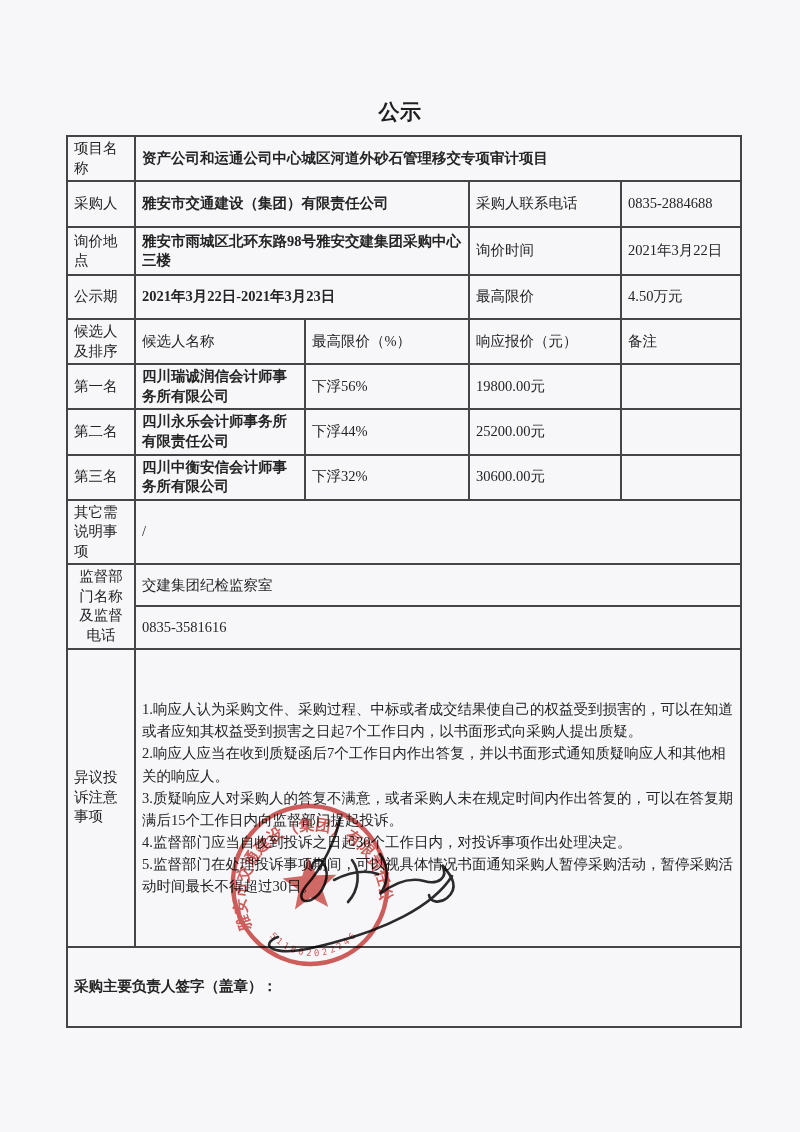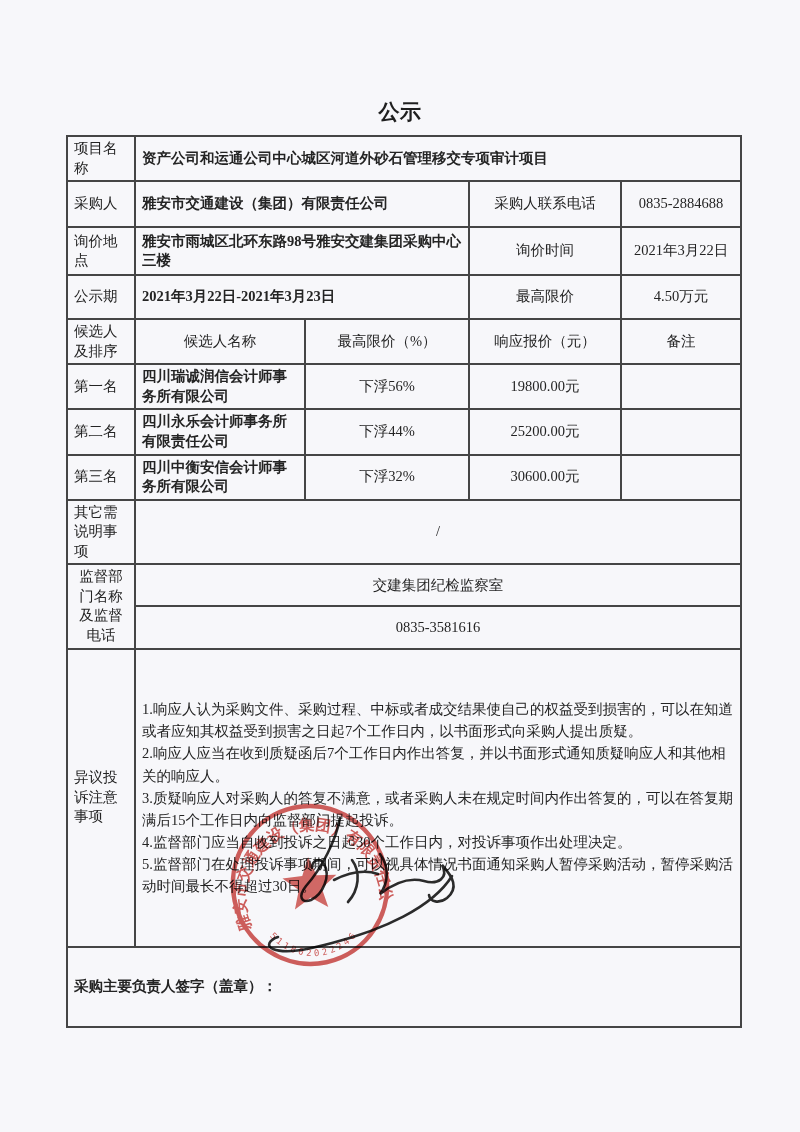--- a/index.html
+++ b/index.html
@@ -19,21 +19,21 @@
     position:absolute;top:112px;left:66px;
     border-collapse:collapse;table-layout:fixed;width:674px;margin-top:23px;
   }
   table.main td{
     border:2px solid #454545;
     font-size:14.5px;line-height:1.35;color:#242424;
     padding:2px 6px;vertical-align:middle;
     word-break:break-all;overflow:hidden;
   }
   td.lbl{padding:2px 3px;text-align:left;}
-  td.ctr{text-align:center;}
+  td.ctr{}
   td.lft{text-align:left;font-weight:bold;}
   .obj-cell{padding:6px 10px 6px 8px;}
   .obj-cell p{margin:0;text-align:left;line-height:1.52;}
   .sig-cell{padding-left:12px;}
   .seal-svg,.sig-svg{position:absolute;pointer-events:none;mix-blend-mode:multiply;}
   .seal-svg{left:226px;top:799px;}
   .sig-svg{left:200px;top:790px;}
 </style>
 </head>
 <body>

